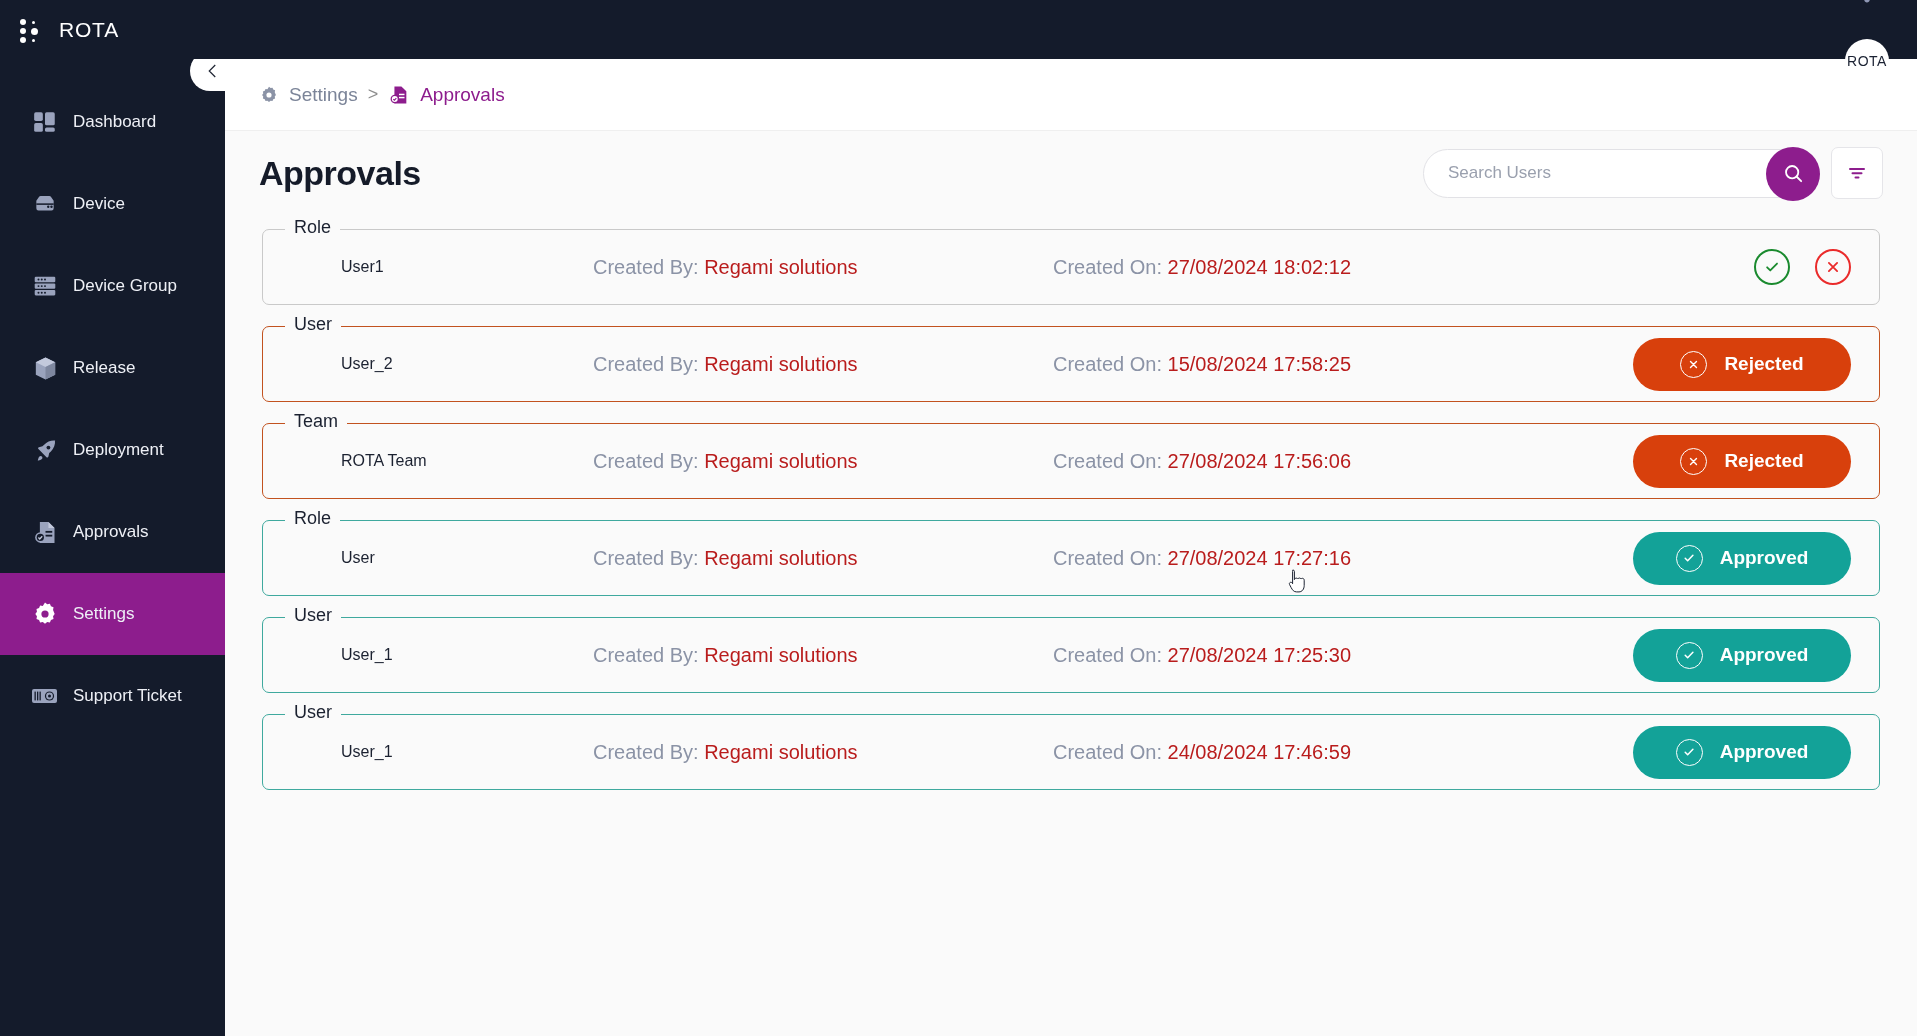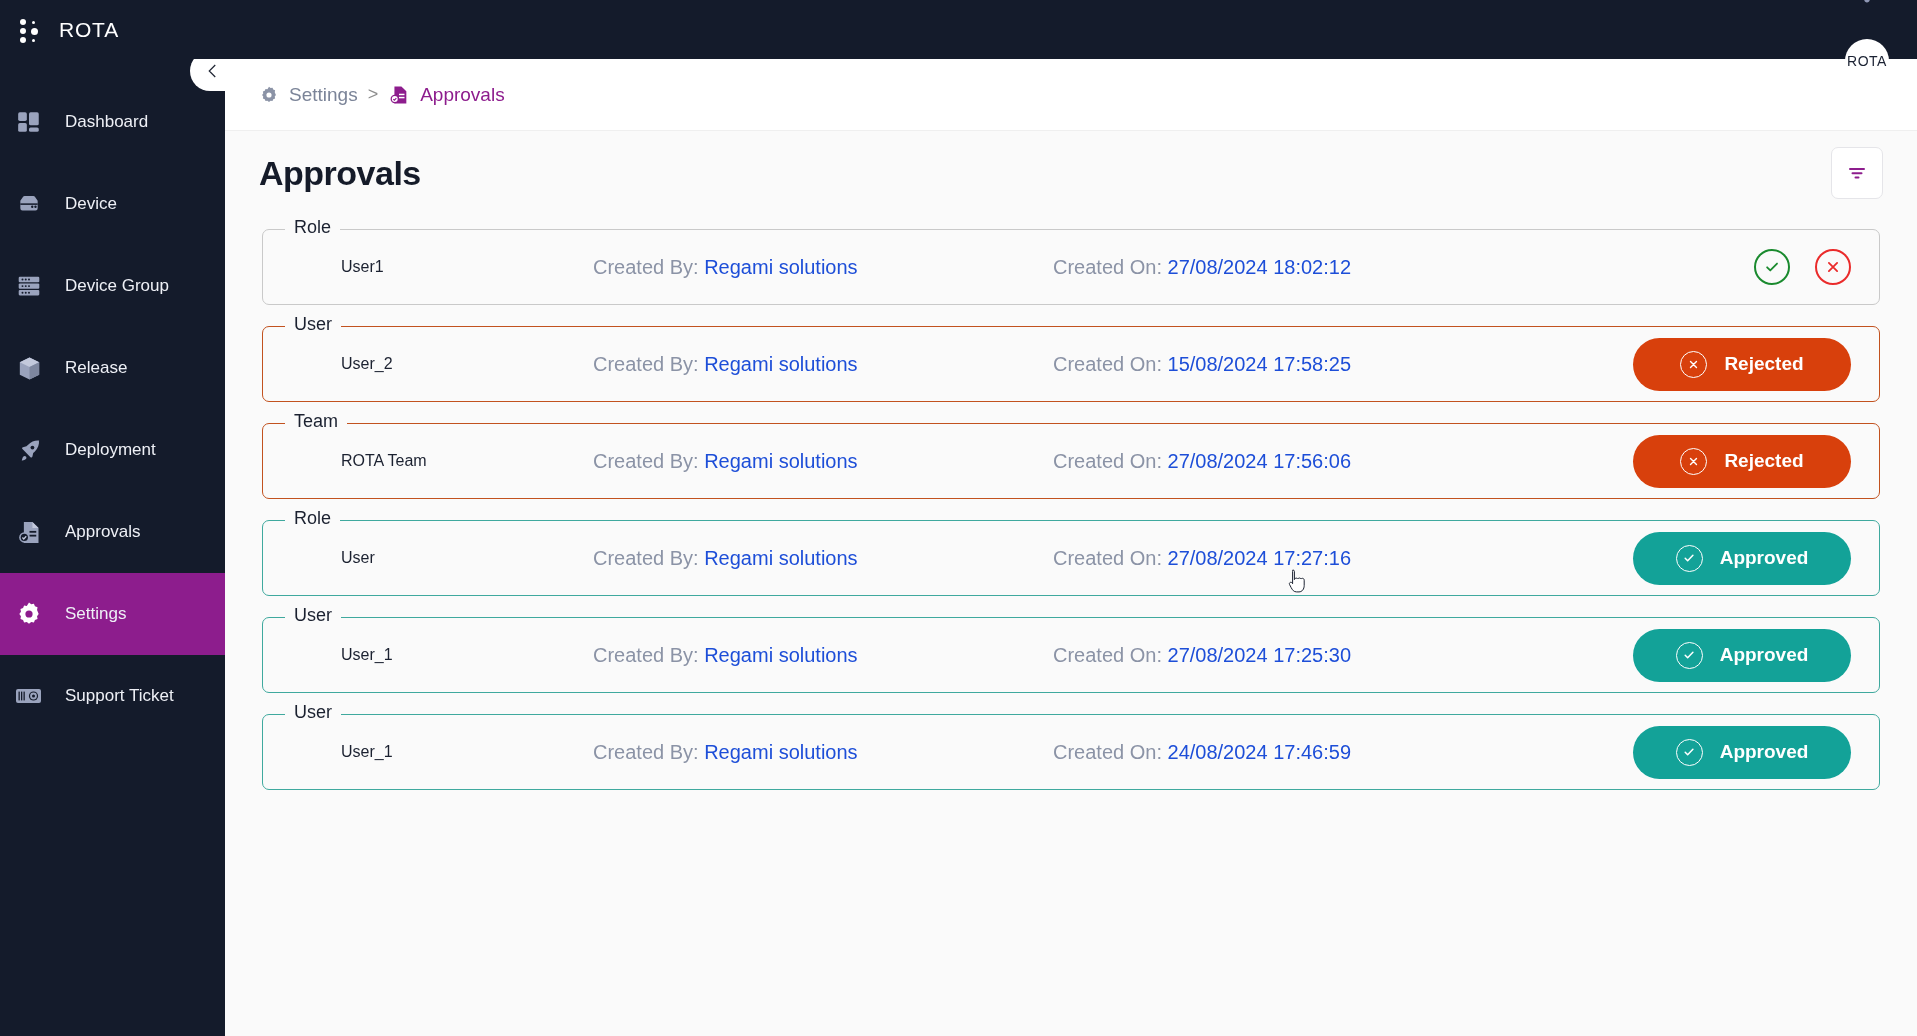--- a/index.html
+++ b/index.html
@@ -89,23 +89,23 @@
     top: 59px; left: 0;
     width: 225px;
     height: 977px;
     background: #141b2b;
     padding-top: 22px;
     z-index: 20;
   }
   .nav-item {
     display: flex;
     align-items: center;
-    gap: 21px;
+    gap: 13px;
     height: 82px;
-    padding-left: 14px;
+    padding-left: 30px;
     cursor: pointer;
     color: #eef0f6;
     font-size: 17px;
   }
   .nav-item .nav-ico {
     width: 30px; height: 30px;
     display: flex; align-items: center; justify-content: center;
     flex: none;
   }
   .nav-item.active {
@@ -237,21 +237,21 @@
   .cell-name {
     width: 330px;
     padding-left: 78px;
     font-size: 16px;
     color: #1b2130;
   }
   .cell-meta {
     font-size: 20px;
     color: #8b93a6;
   }
-  .cell-meta .val { color: #1d4ed8; }
+  .cell-meta .val { color: #b91c1c; }
   .cell-created-by { width: 460px; }
   .cell-created-on { width: 480px; }
   .cell-action {
     margin-left: auto;
     padding-right: 28px;
     display: flex;
     align-items: flex-end;
     gap: 25px;
   }
   .icon-btn {
@@ -460,20 +460,29 @@
         <circle cx="7.4" cy="16.4" r="3.2" fill="#ffffff"></circle>
         <path d="M5.8 16.5l1.2 1.2 2.1-2.2" stroke="#8d1d8d" stroke-width="1.3" fill="none"></path>
       </svg>
       <span>Approvals</span>
     </span>
   </div>
 
   <div class="page-header">
     <div class="page-title">Approvals</div>
     <div class="header-tools">
+      <div class="search-wrap">
+        <input class="search-input" type="text" placeholder="Search Users" style="">
+        <button class="search-btn">
+          <svg width="23" height="23" viewBox="0 0 24 24" fill="none">
+            <circle cx="10.6" cy="10.6" r="6.4" stroke="#ffffff" stroke-width="1.9"></circle>
+            <path d="M15.4 15.4L20 20" stroke="#ffffff" stroke-width="1.9" stroke-linecap="round"></path>
+          </svg>
+        </button>
+      </div>
       <button class="filter-btn">
         <svg width="24" height="24" viewBox="0 0 24 24">
           <rect x="4" y="7" width="16" height="2.1" rx="1" fill="#8d1d8d"></rect>
           <rect x="6.5" y="11.2" width="11" height="2.1" rx="1" fill="#8d1d8d"></rect>
           <rect x="9.5" y="15.4" width="5" height="2.1" rx="1" fill="#8d1d8d"></rect>
         </svg>
       </button>
     </div>
   </div>
 

